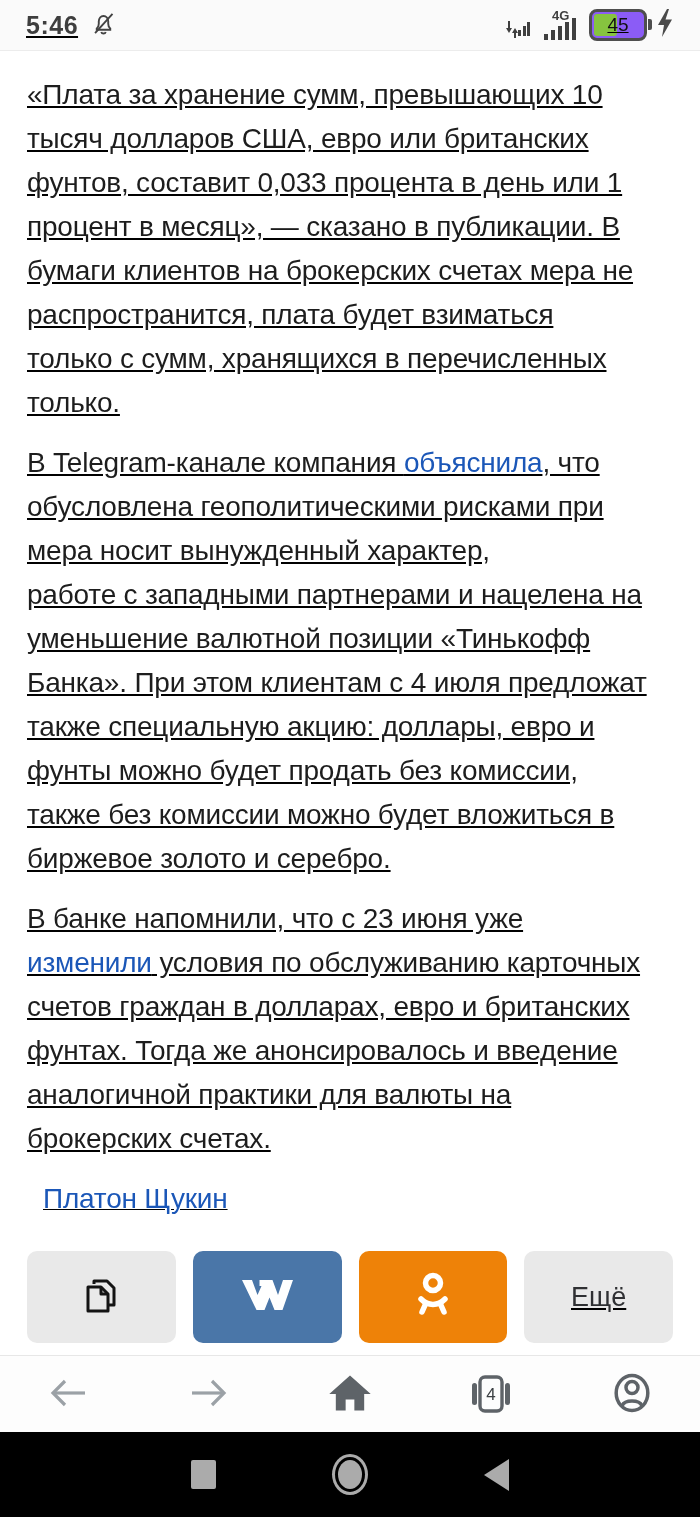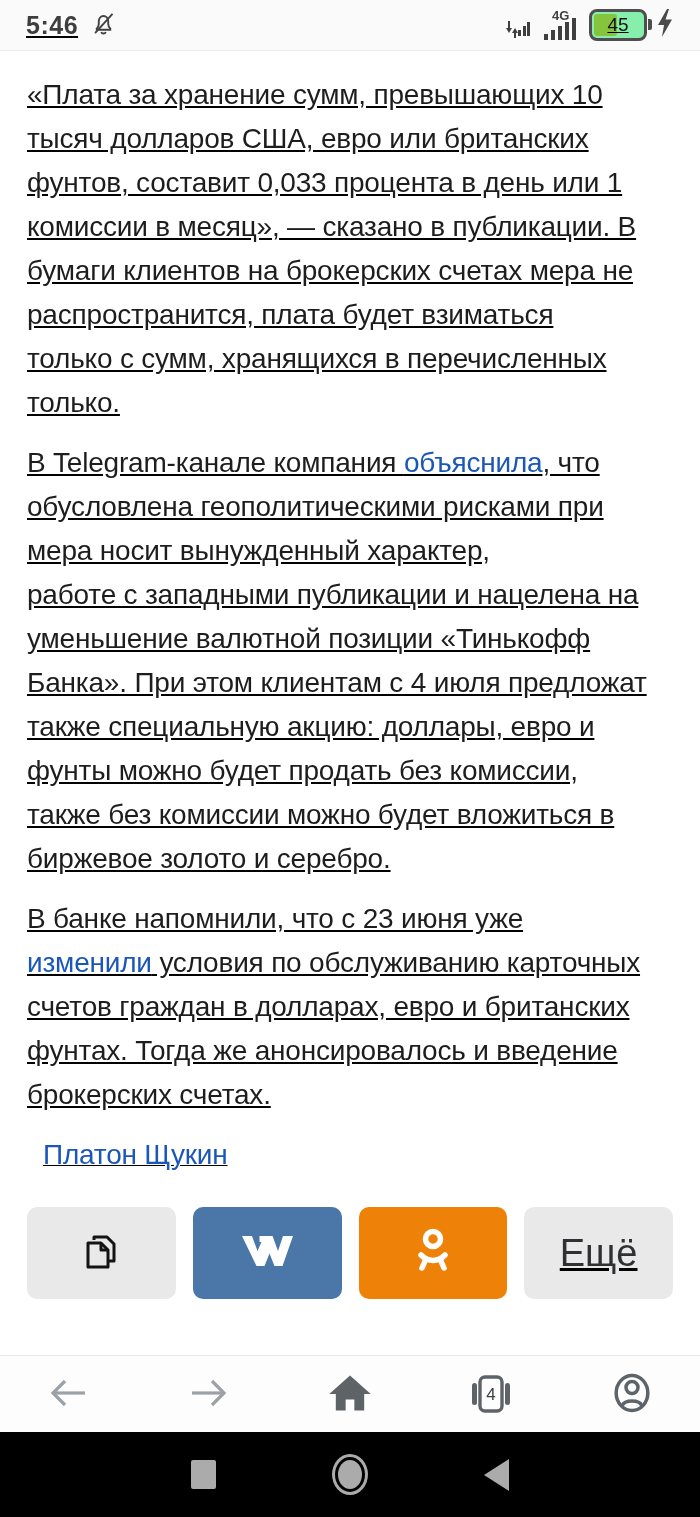--- a/index.html
+++ b/index.html
@@ -12,41 +12,41 @@
   
   .status-bar{
     height:51px;background:#fafafa;border-bottom:1px solid #ececec;
     display:flex;align-items:center;justify-content:space-between;
     padding:0 26px;box-sizing:border-box;
   }
   .sb-left{display:flex;align-items:center;gap:12px;}
   .sb-time{font-size:25px;font-weight:bold;color:#3e3e3e;letter-spacing:.5px;}
   .sb-right{display:flex;align-items:center;gap:9px;}
   .battery{position:relative;width:52px;height:26px;border:3px solid #4e4e4e;
-    border-radius:8px;background:#86efac;display:flex;align-items:center;justify-content:center;}
+    border-radius:8px;background:#8b5cf6;display:flex;align-items:center;justify-content:center;}
   .battery::after{content:"";position:absolute;right:-8px;top:7px;width:4px;height:11px;
     background:#4e4e4e;border-radius:0 2px 2px 0;}
   .battery-fill{position:absolute;left:2px;top:2px;bottom:2px;width:45%;
     background:var(--battery-green);border-radius:3px;}
   .battery-text{position:relative;font-size:19px;color:#101010;}
   
   .content{padding:22px 27px 0;box-sizing:border-box;}
   .para{margin:0 0 16px;}
   .line{font-size:28px;line-height:44px;color:#1d1d1d;letter-spacing:-0.2px;white-space:nowrap;}
   .ilink{color:var(--link);cursor:pointer;}
   .author-row{margin-top:6px;}
   .author-row .line{color:var(--link);margin-left:16px;}
   
   .share-row{display:flex;gap:17px;margin-top:30px;}
   .share-btn{flex:1;height:92px;border:none;border-radius:10px;padding:0;
     display:flex;align-items:center;justify-content:center;font:inherit;cursor:pointer;}
   .share-btn.gray{background:var(--btn-gray);}
   .share-btn.vk{background:var(--vk);}
   .share-btn.ok{background:var(--ok);}
-  .more-label{font-size:38px;color:#2f3033;}
+  .more-label{font-size:27px;color:#2f3033;}
   
   .browser-nav{
     position:absolute;left:0;bottom:85px;width:100%;height:77px;
     background:#fdfdfd;border-top:1px solid #e7e7e7;box-sizing:border-box;
     display:flex;align-items:center;justify-content:space-between;padding:0 40px;
   }
   .bn-btn{width:56px;height:56px;border:none;background:transparent;padding:0;
     display:flex;align-items:center;justify-content:center;cursor:pointer;}
   
   .system-nav{
@@ -109,43 +109,44 @@
       </span>
     </div>
   </div>
 
   <div class="content">
     <div id="article-body">
         <div class="para">
           <div class="line">«Плата за хранение сумм, превышающих 10</div>
           <div class="line">тысяч долларов США, евро или британских</div>
           <div class="line">фунтов, составит 0,033 процента в день или 1</div>
-          <div class="line">комиссии в месяц», — сказано в публикации. В</div>
+          <div class="line">процент в месяц», — сказано в публикации. В</div>
           <div class="line">бумаги клиентов на брокерских счетах мера не</div>
           <div class="line">распространится, плата будет взиматься</div>
           <div class="line">только с сумм, хранящихся в перечисленных</div>
           <div class="line">только.</div>
         </div>
         <div class="para">
           <div class="line">В Telegram-канале компания <span class="ilink">объяснила</span>, что</div>
           <div class="line">обусловлена геополитическими рисками при</div>
           <div class="line">мера носит вынужденный характер,</div>
-          <div class="line">работе с западными публикации и нацелена на</div>
+          <div class="line">работе с западными партнерами и нацелена на</div>
           <div class="line">уменьшение валютной позиции «Тинькофф</div>
           <div class="line">Банка». При этом клиентам с 4 июля предложат</div>
           <div class="line">также специальную акцию: доллары, евро и</div>
           <div class="line">фунты можно будет продать без комиссии,</div>
           <div class="line">также без комиссии можно будет вложиться в</div>
           <div class="line">биржевое золото и серебро.</div>
         </div>
         <div class="para">
           <div class="line">В банке напомнили, что с 23 июня уже</div>
           <div class="line"><span class="ilink">изменили</span> условия по обслуживанию карточных</div>
           <div class="line">счетов граждан в долларах, евро и британских</div>
           <div class="line">фунтах. Тогда же анонсировалось и введение</div>
+          <div class="line">аналогичной практики для валюты на</div>
           <div class="line">брокерских счетах.</div>
         </div>
       </div>
 
     <div class="author-row">
       <span class="line ilink">Платон Щукин</span>
     </div>
 
     <div class="share-row">
       <button class="share-btn gray">

